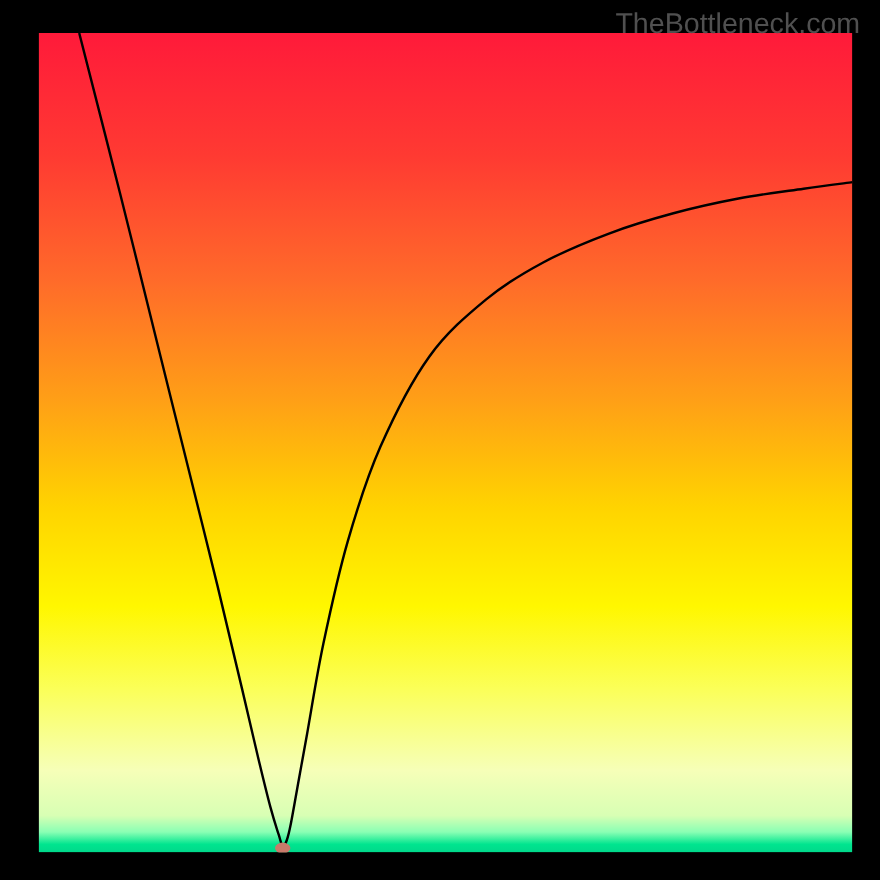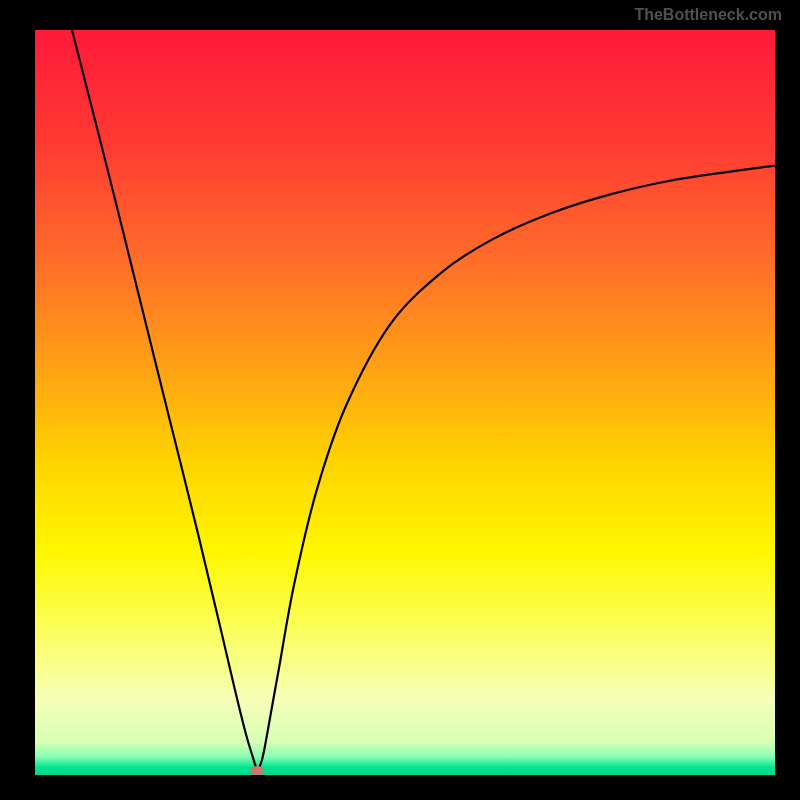--- a/index.html
+++ b/index.html
@@ -9,22 +9,22 @@
     height: 800px;
     background: #000;
     position: relative;
     font-family: Arial, sans-serif;
   }
   .watermark {
     position: absolute;
     top: 6px;
     right: 18px;
     color: #505050;
-    font-size: 16px;
-    font-weight: 700;
+    font-size: 26px;
+    font-weight: 400;
     z-index: 10;
   }
   .plot-frame {
     position: absolute;
     left: 35px;
     top: 30px;
     width: 740px;
     height: 745px;
     background: #000;
     overflow: hidden;

